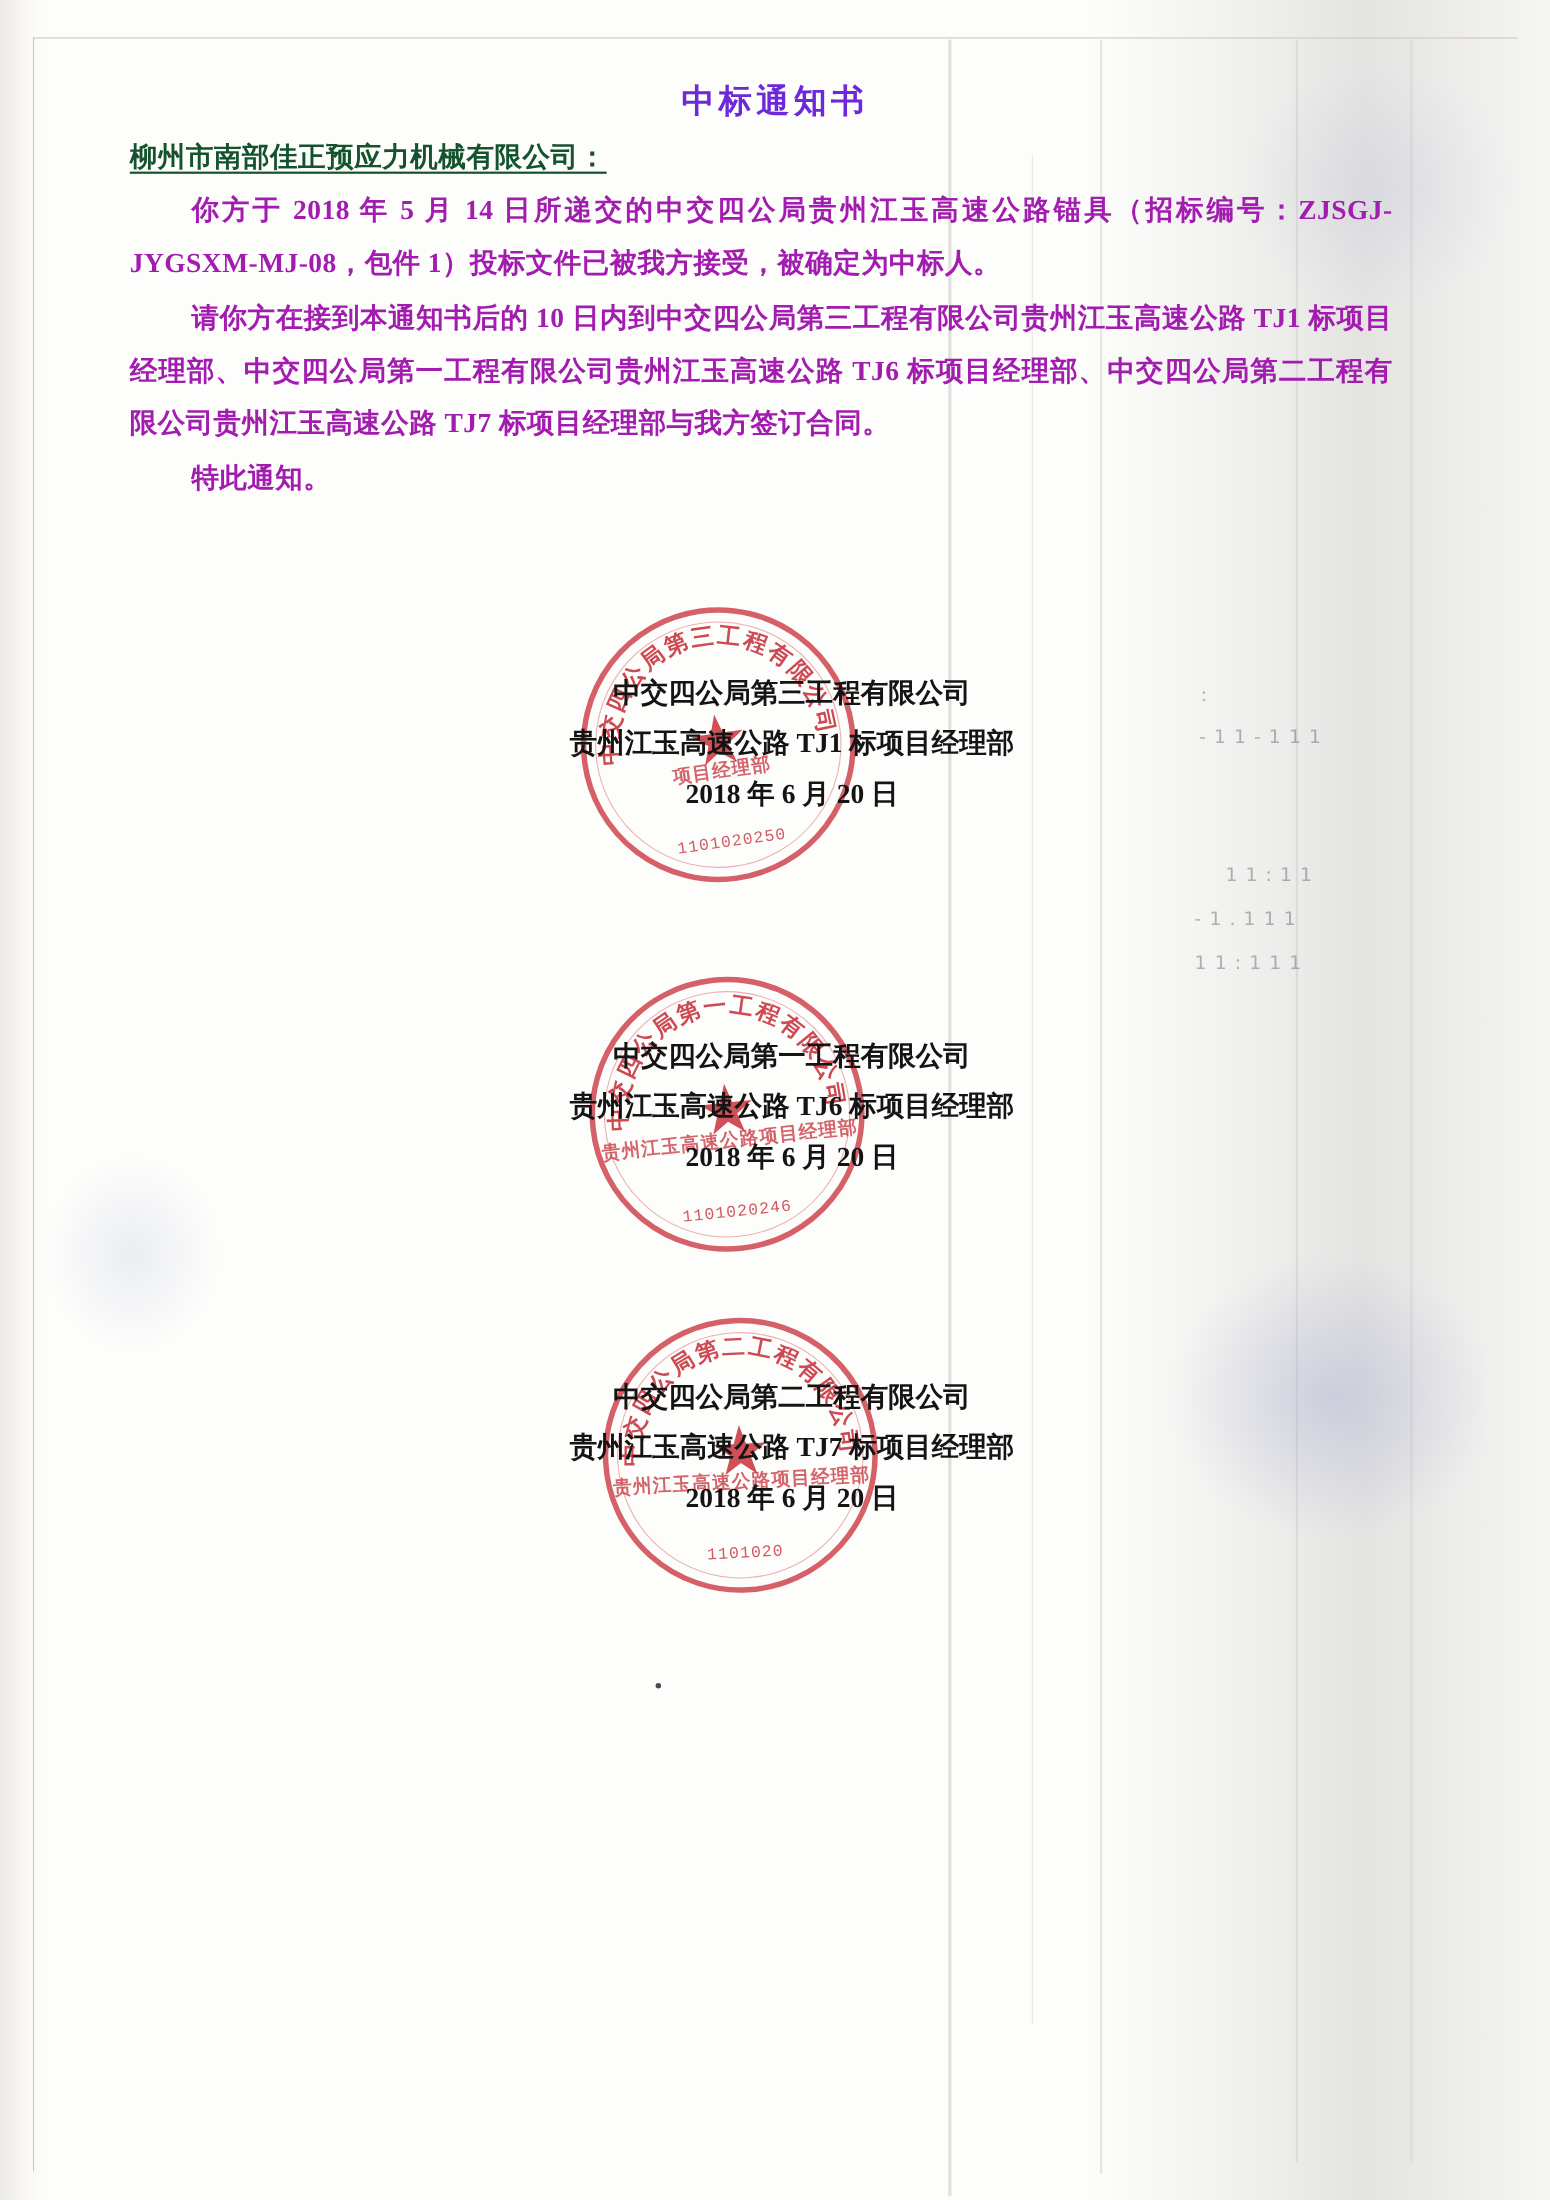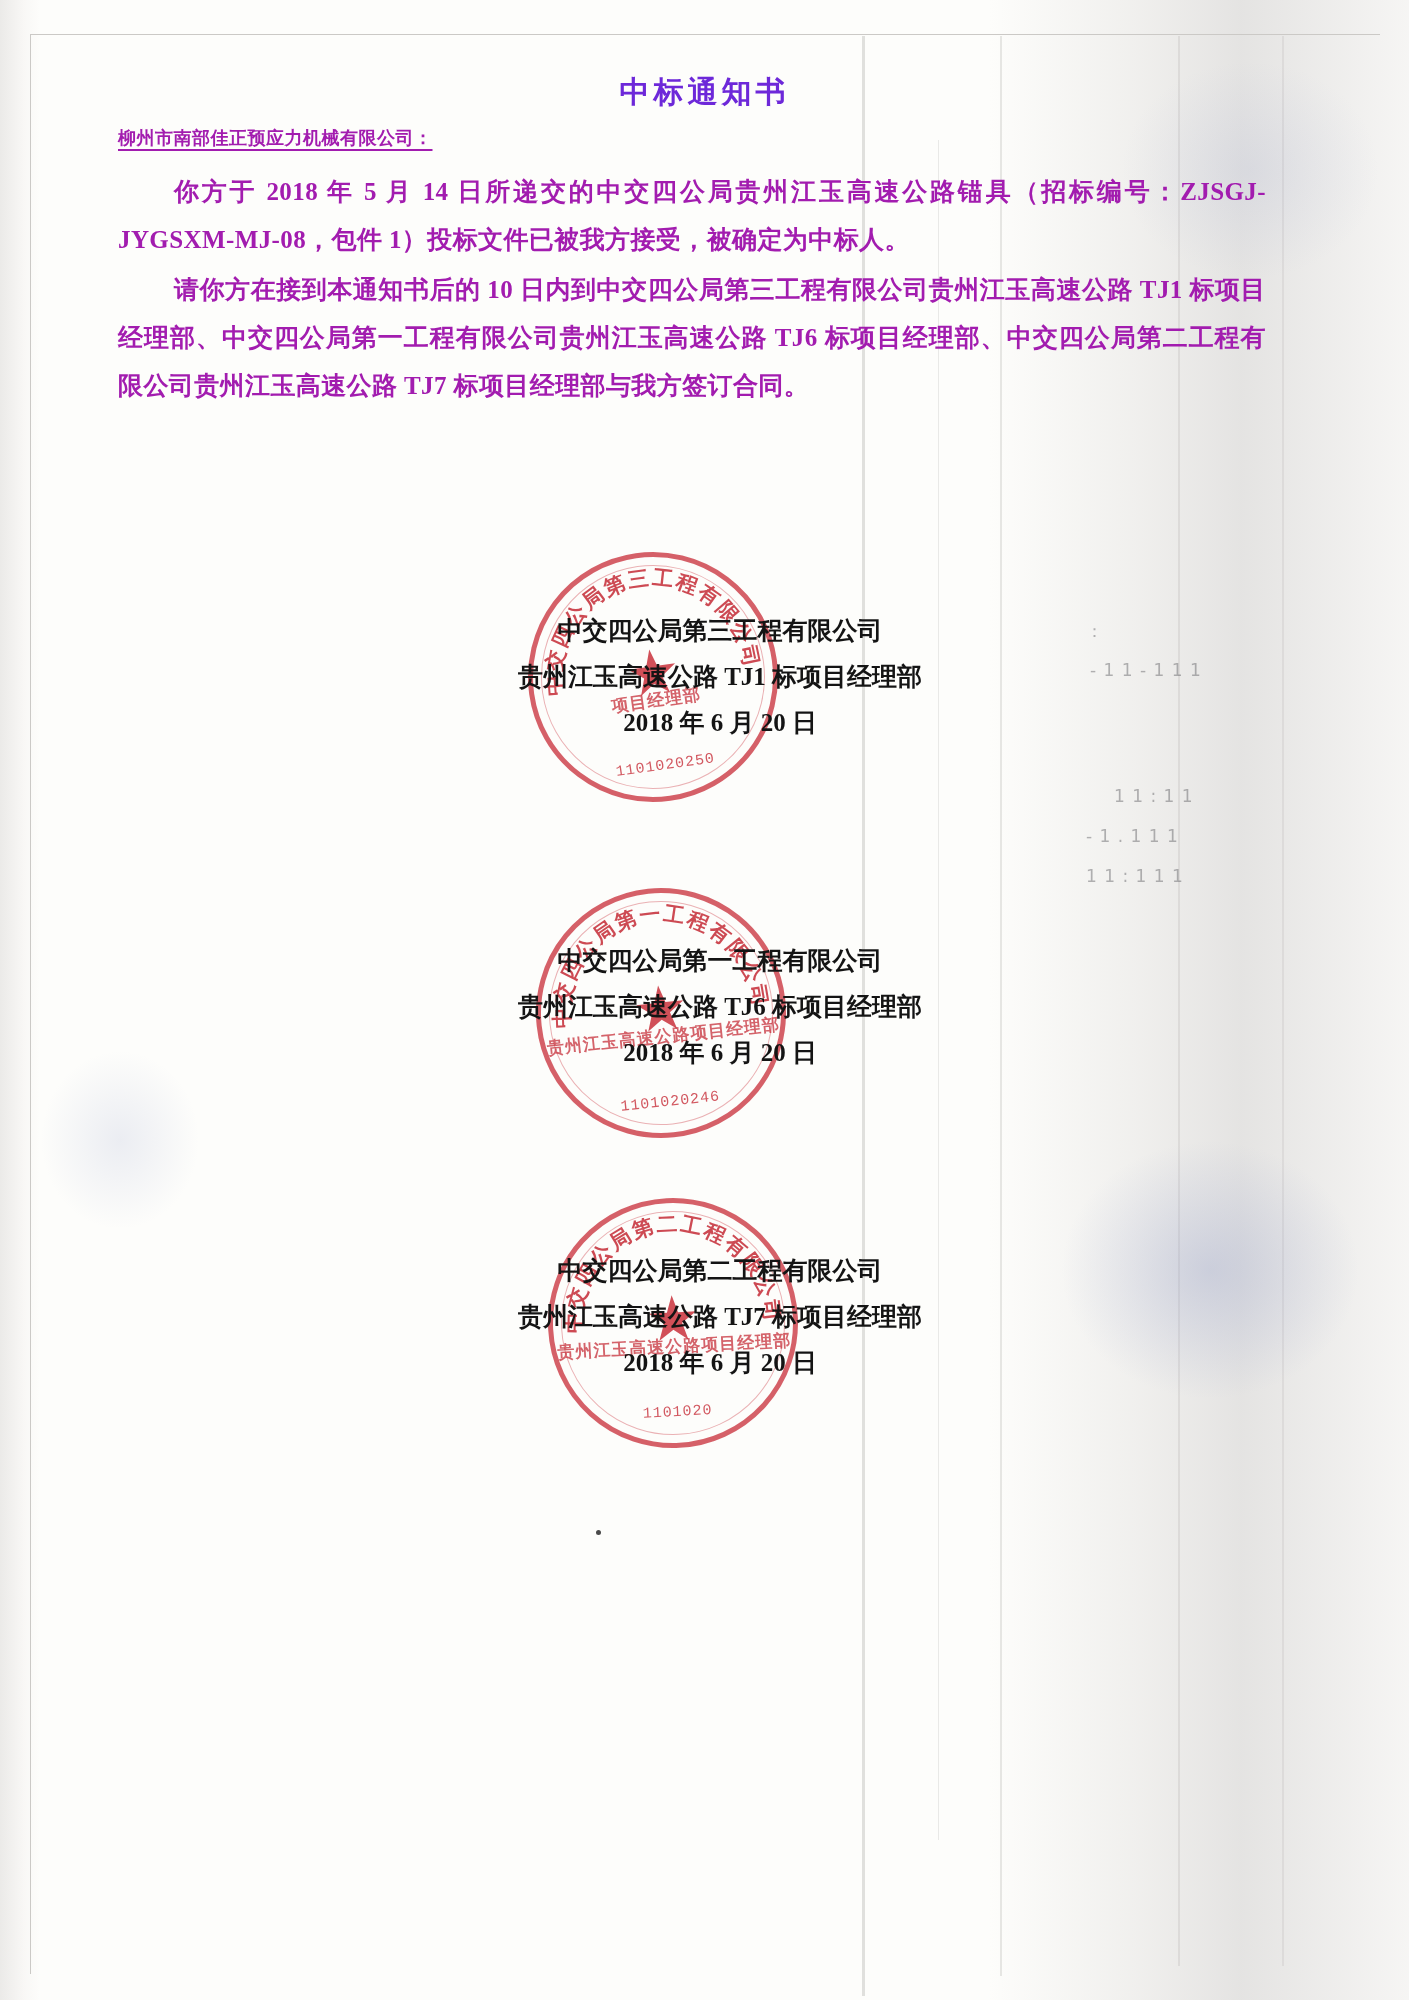--- a/index.html
+++ b/index.html
@@ -65,22 +65,22 @@
     letter-spacing: 4px;
     color: #6d28d9;
     font-family: "DejaVu Serif", "Liberation Serif", serif;
     font-weight: 600;
   }
 
   .addressee {
     position: absolute;
     top: 126px;
     left: 118px;
-    font-size: 18px;
-    color: #a21caf;
+    font-size: 25px;
+    color: #14532d;
     font-weight: 700;
     letter-spacing: .5px;
     text-decoration: underline;
     text-underline-offset: 5px;
     text-decoration-thickness: 1.5px;
   }
 
   .body-block {
     position: absolute;
     top: 168px;
@@ -212,20 +212,23 @@
   <div class="doc-title">中标通知书</div>
 
   <div class="addressee">柳州市南部佳正预应力机械有限公司：</div>
 
   <div class="body-block">
     <p class="para indent">
       <span>你方于 2018 年 5 月 14 日所递交的中交四公局贵州江玉高速公路锚具（招标编号：ZJSGJ-JYGSXM-MJ-08，包件 1）投标文件已被我方接受，被确定为中标人。</span>
     </p>
     <p class="para indent">
       <span>请你方在接到本通知书后的 10 日内到中交四公局第三工程有限公司贵州江玉高速公路 TJ1 标项目经理部、中交四公局第一工程有限公司贵州江玉高速公路 TJ6 标项目经理部、中交四公局第二工程有限公司贵州江玉高速公路 TJ7 标项目经理部与我方签订合同。</span>
+    </p>
+    <p class="para indent">
+      <span>特此通知。</span>
     </p>
   </div>
 
   <div class="seal seal1">
     <div class="ring-inner"></div>
     <svg class="arc-text" viewBox="0 0 240 240">
       <defs>
         <path id="arc1" d="M 28,120 A 92,92 0 0 1 212,120"></path>
       </defs>
       <text>

